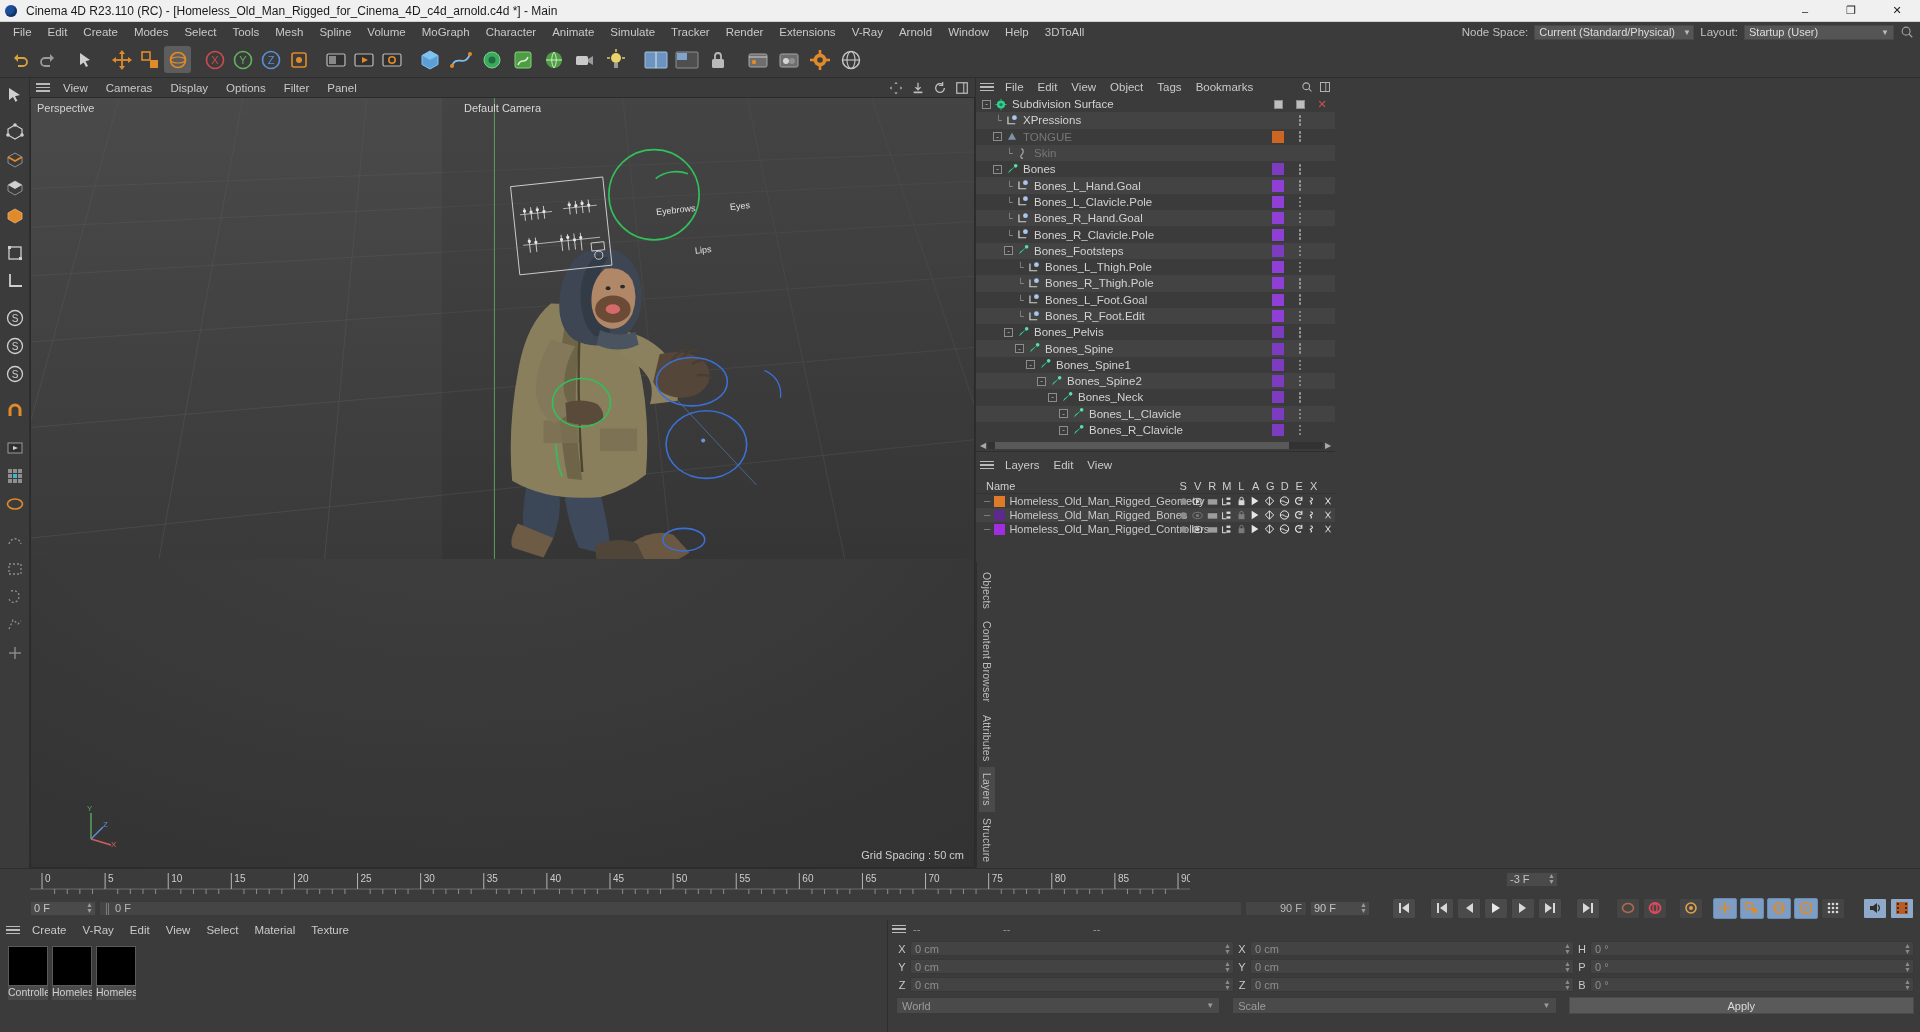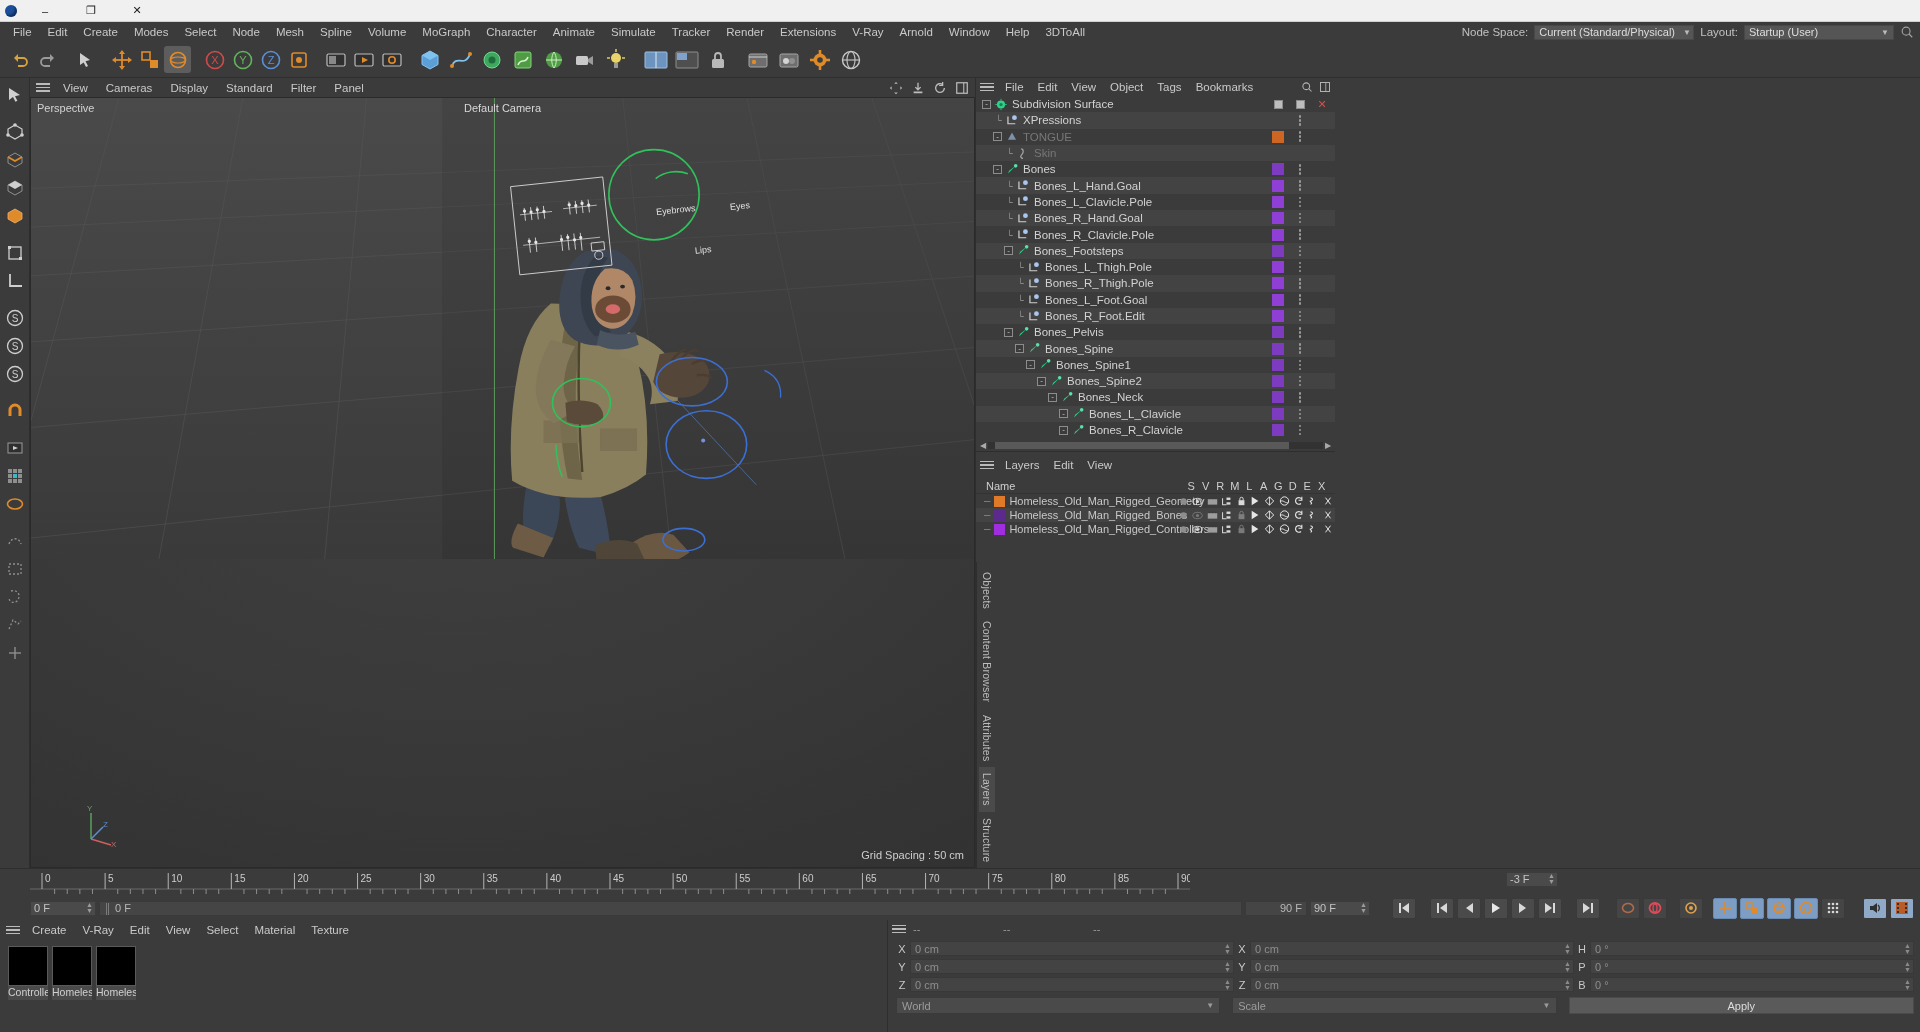--- a/index.html
+++ b/index.html
@@ -149,21 +149,21 @@
   .layers{ flex:1; display:flex; flex-direction:column; background:#3b3b3b;
      border-top:1px solid #2e2e2e; min-height:0; }
   .lyrhead{
     height:26px; display:flex; align-items:center; font-size:11.5px; padding-left:4px; gap:2px;
   }
   .lyrhead .mi{ padding:1px 6px; cursor:default; color:#c9c9c9;}
   .lyrcols{
     height:16px; display:flex; align-items:center; font-size:11px; color:#cfcfcf;
     border-bottom:1px solid #333;
   }
-  .lyrcols .nm{ width:200px; padding-left:2px;margin-left:8px; }
+  .lyrcols .nm{ width:200px; padding-left:10px; }
   .lyrcols .cc{ width:14.5px; text-align:center; }
   .lyrrow{ height:14px; display:flex; align-items:center; font-size:11px; }
   .lyrrow.alt{ background:#434343; }
   .lyrrow .nm{ width:200px; display:flex; align-items:center; gap:4px; padding-left:8px;}
   .lyrrow .nm .tick{ color:#9a9a9a; font-size:9px; }
   .lyrsw{ width:11px; height:11px; flex:0 0 auto; }
   .lyrrow .cc{ width:14.5px; display:flex; align-items:center; justify-content:center; }
 
   
   .timeline{ height:52px; background:#3b3b3b; border-top:1px solid #2e2e2e; position:relative; }
@@ -217,34 +217,35 @@
 </style>
 </head>
 <body>
 
 <div class="app">
 
   <div class="titlebar">
     <div class="tb-icon">
         <div class="dot"></div>
       </div>
+    <div class="tb-title">Cinema 4D R23.110 (RC) - [Homeless_Old_Man_Rigged_for_Cinema_4D_c4d_arnold.c4d *] - Main</div>
     <div class="tb-btns">
       <div>–</div>
       <div>❐</div>
       <div class="cls">✕</div>
     </div>
   </div>
 
   <div class="menubar">
     <div class="mi">File</div>
     <div class="mi">Edit</div>
     <div class="mi">Create</div>
     <div class="mi">Modes</div>
     <div class="mi">Select</div>
-    <div class="mi">Node</div>
+    <div class="mi">Tools</div>
     <div class="mi">Mesh</div>
     <div class="mi">Spline</div>
     <div class="mi">Volume</div>
     <div class="mi">MoGraph</div>
     <div class="mi">Character</div>
     <div class="mi">Animate</div>
     <div class="mi">Simulate</div>
     <div class="mi">Tracker</div>
     <div class="mi">Render</div>
     <div class="mi">Extensions</div>
@@ -599,21 +600,21 @@
     <div class="vpcol">
       <div class="vpmenu">
         <span class="hamb">
             <i></i>
             <i></i>
             <i></i>
           </span>
         <div class="mi">View</div>
         <div class="mi">Cameras</div>
         <div class="mi">Display</div>
-        <div class="mi">Standard</div>
+        <div class="mi">Options</div>
         <div class="mi">Filter</div>
         <div class="mi">Panel</div>
         <div class="vp-icons">
           <svg width="14" height="14" viewBox="0 0 16 16">
               <g fill="#bdbdbd">
                 <path d="M8 1l2 2H6z"></path>
                 <path d="M8 15l2-2H6z"></path>
                 <path d="M1 8l2-2v4z"></path>
                 <path d="M15 8l-2-2v4z"></path>
               </g>

